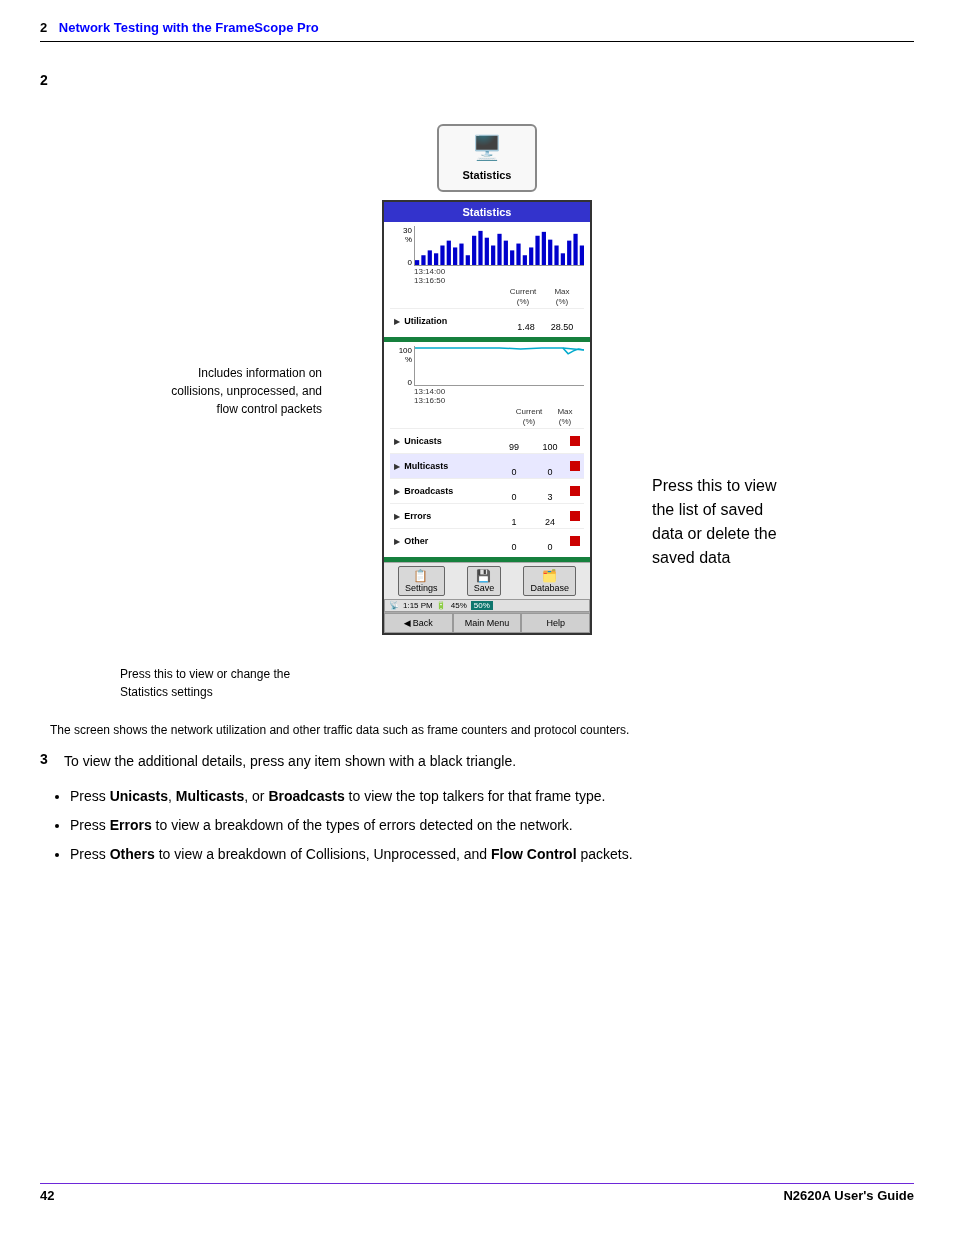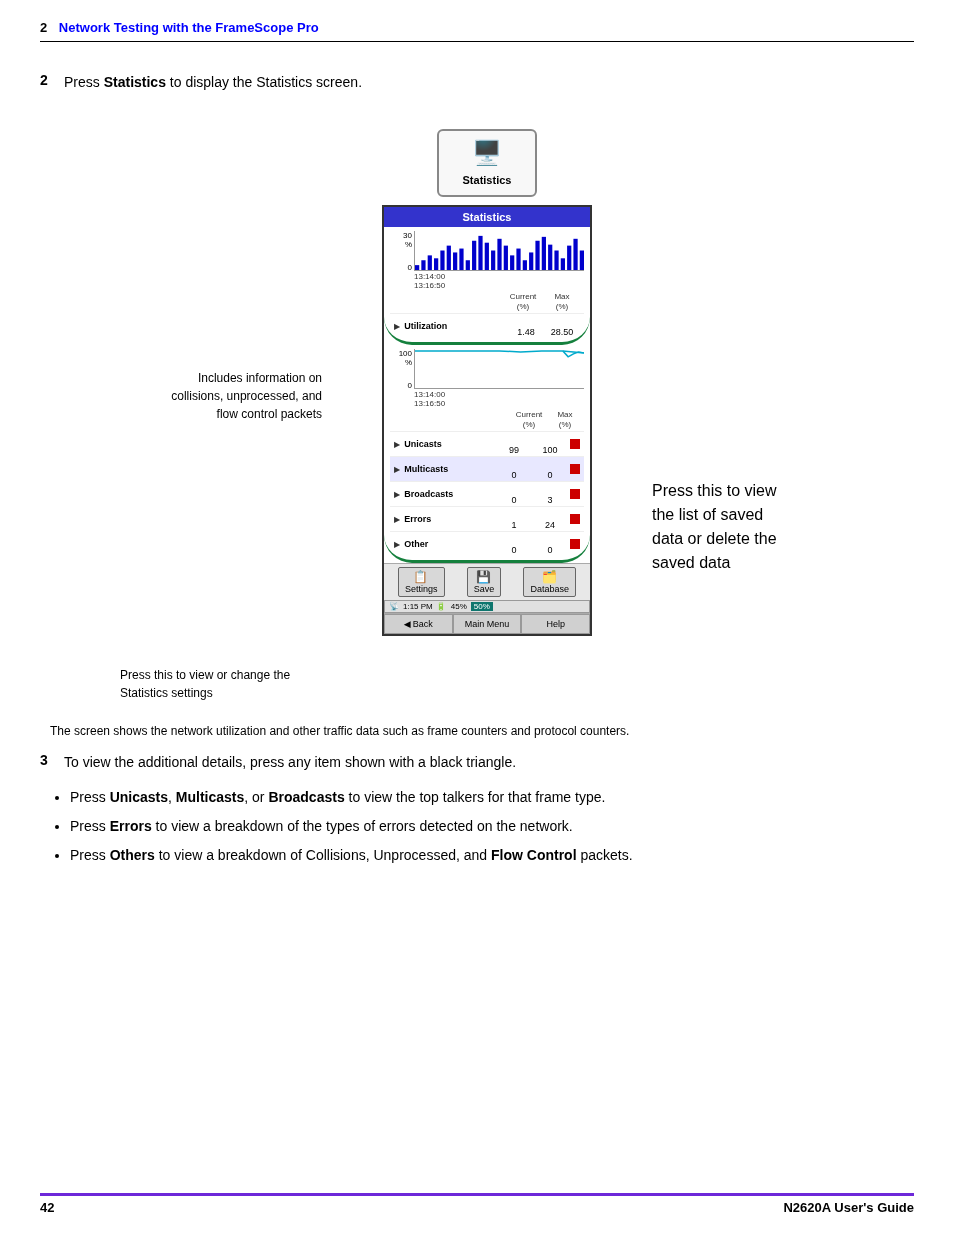--- a/index.html
+++ b/index.html
@@ -71,23 +71,22 @@
       background: #3333cc;
       color: #fff;
       text-align: center;
       padding: 4px 0;
       font-size: 11px;
       font-weight: bold;
     }
 
     
     .chart-section {
-      border-bottom: 3px solid #15803d;
+      border-bottom: 5px solid #15803d;
       padding: 4px 6px;
-      border-radius: 28px;
     }
     .chart-canvas {
       flex: 1;
       height: 40px;
       position: relative;
       border-left: 1px solid #999;
       border-bottom: 1px solid #999;
       overflow: hidden;
     }
     .chart-canvas svg {
@@ -226,27 +225,27 @@
       list-style: disc;
       font-size: 14px;
       line-height: 1.5;
       margin-bottom: 8px;
     }
     .bullet-list li strong { font-weight: bold; }
 
     
     .page-footer {
       position: fixed;
-      bottom: 20px;
+      bottom: 32px;
       left: 40px;
       right: 40px;
       display: flex;
       justify-content: space-between;
       font-size: 13px;
-      border-top: 3px solid #6d28d9;
+      border-top: 1px solid #6d28d9;
       padding-top: 4px;
     }
     .footer-page { font-weight: bold; }
     .footer-title { font-weight: bold; color: #000000; }
 
     
     .full-layout {
       display: flex;
       flex-direction: column;
     }
@@ -280,24 +279,20 @@
 
   <div class="page-header">
     <div class="page-header-left">
       <span class="chapter-num">2</span>
       <span>Network Testing with the FrameScope Pro</span>
     </div>
   </div>
 
   <div class="step-block" style="margin-bottom:16px;">
     <div class="num">2</div>
-    <div class="content">
-      Press <strong>Statistics</strong>
-      <span> to display the Statistics screen.</span>
-    </div>
   </div>
 
   <div class="centered-device">
 
     <div class="annotation-left-block" style="padding-top:240px; text-align:right;">
       <span>Includes information on collisions, unprocessed, and flow control packets</span>
     </div>
 
     <div class="device-wrapper">
 

